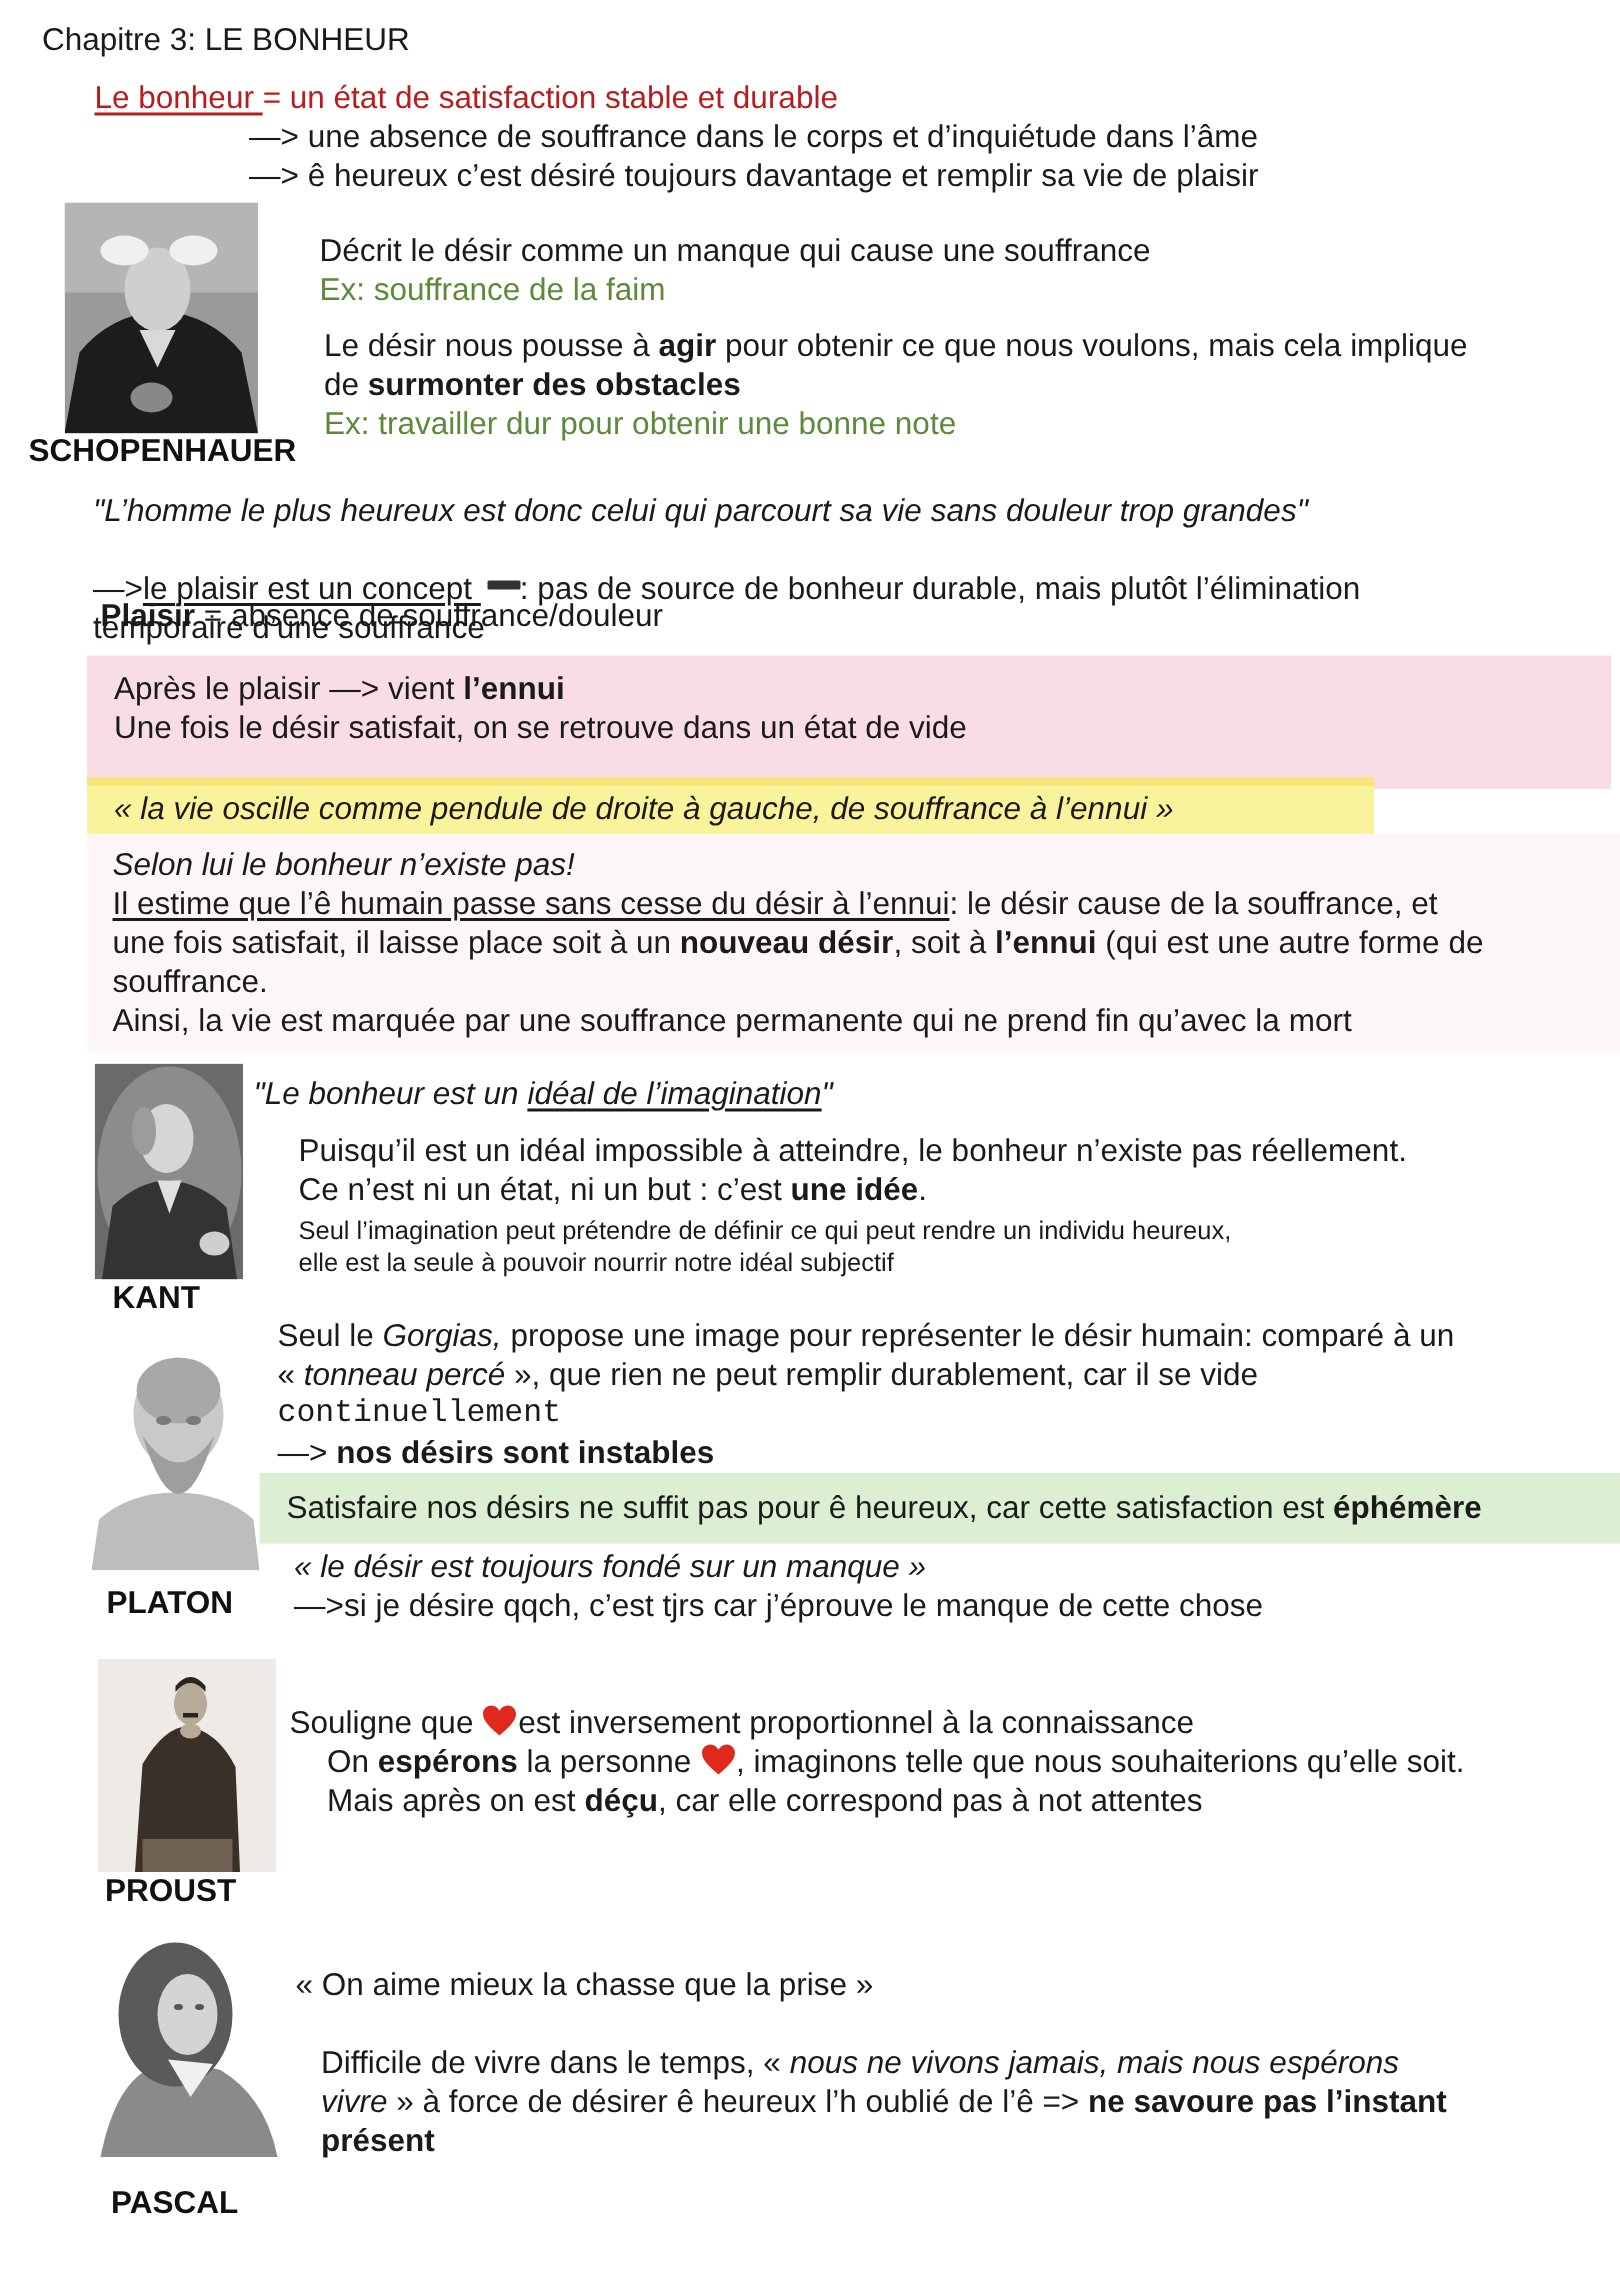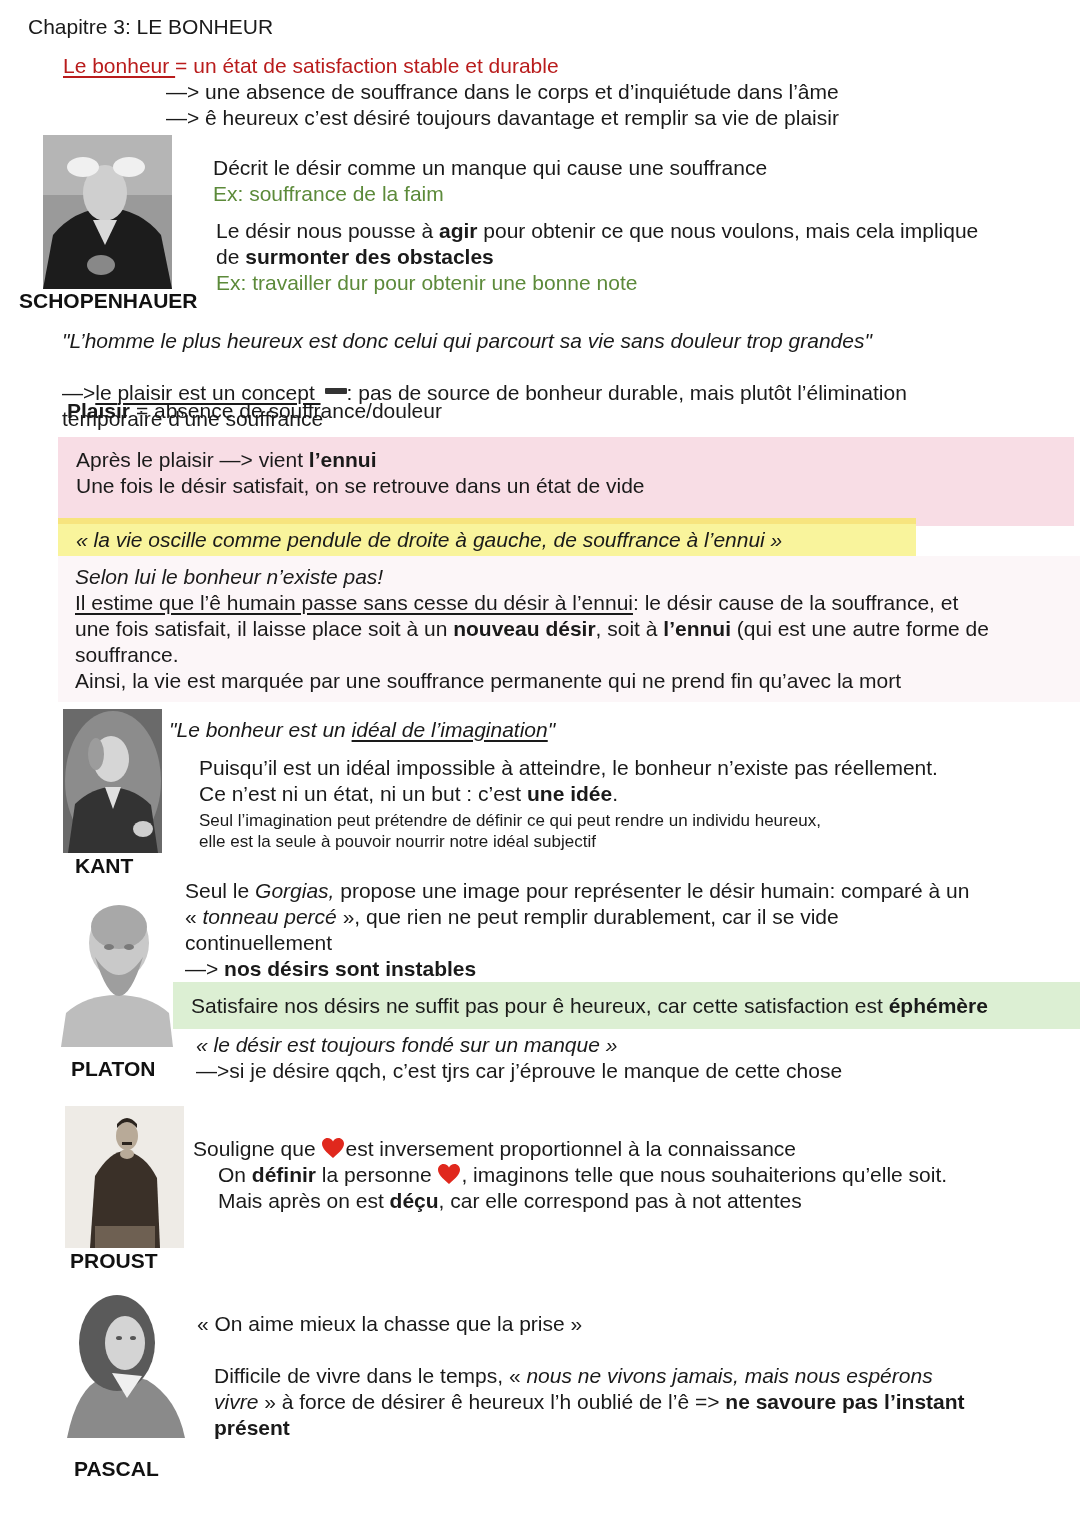--- a/index.html
+++ b/index.html
@@ -126,21 +126,21 @@
     <ellipse cx="68" cy="52" rx="5" ry="3" fill="#7a7a7a"></ellipse>
   </svg>
 </div>
 <div class="abs name" style="left:71px;top:1056px;">PLATON</div>
 <div class="abs" style="left:185px;top:878px;">
   <span>Seul le </span><span class="i">Gorgias,</span><span> propose une image pour représenter le désir humain: comparé à un</span>
 </div>
 <div class="abs" style="left:185px;top:904px;">
   <span>« </span><span class="i">tonneau percé</span><span> », que rien ne peut remplir durablement, car il se vide</span>
 </div>
-<div class="abs" style="left:185px;top:930px;">continuellement</div>
+<div class="abs" style="left:185px;top:930px;font-family:Liberation Mono, monospace;">continuellement</div>
 <div class="abs" style="left:185px;top:956px;">
   <span>—&gt; </span><span class="b">nos désirs sont instables</span>
 </div>
 <div class="hl-green" style="left:173px;top:982px;width:907px;height:47px;"></div>
 <div class="abs" style="left:191px;top:993px;">
   <span>Satisfaire nos désirs ne suffit pas pour ê heureux, car cette satisfaction est </span><span class="b">éphémère</span>
 </div>
 <div class="abs i" style="left:196px;top:1032px;">« le désir est toujours fondé sur un manque »</div>
 <div class="abs" style="left:196px;top:1058px;">—&gt;si je désire qqch, c’est tjrs car j’éprouve le manque de cette chose</div>
 
@@ -155,21 +155,21 @@
     <rect x="30" y="120" width="60" height="22" fill="#6e6052"></rect>
   </svg>
 </div>
 <div class="abs name" style="left:70px;top:1248px;">PROUST</div>
 <div class="abs" style="left:193px;top:1136px;">
   <span>Souligne que </span><span class="heart"><svg viewBox="0 0 24 22">
         <path d="M12 21 C5 15 1 11 1 6.5 C1 3.5 3.5 1 6.5 1 C9 1 11 2.5 12 4.5 C13 2.5 15 1 17.5 1 C20.5 1 23 3.5 23 6.5 C23 11 19 15 12 21 Z" fill="#e0281d"></path>
       </svg></span><span>est inversement proportionnel à la connaissance</span>
 </div>
 <div class="abs" style="left:218px;top:1162px;">
-  <span>On </span><span class="b">définir</span><span> la personne </span><span class="heart"><svg viewBox="0 0 24 22">
+  <span>On </span><span class="b">espérons</span><span> la personne </span><span class="heart"><svg viewBox="0 0 24 22">
         <path d="M12 21 C5 15 1 11 1 6.5 C1 3.5 3.5 1 6.5 1 C9 1 11 2.5 12 4.5 C13 2.5 15 1 17.5 1 C20.5 1 23 3.5 23 6.5 C23 11 19 15 12 21 Z" fill="#e0281d"></path>
       </svg></span><span>, imaginons telle que nous souhaiterions qu’elle soit.</span>
 </div>
 <div class="abs" style="left:218px;top:1188px;">
   <span>Mais après on est </span><span class="b">déçu</span><span>, car elle correspond pas à not attentes</span>
 </div>
 
 <div class="portrait" style="left:57px;top:1288px;width:132px;height:160px;">
   <svg viewBox="0 0 132 160" preserveAspectRatio="none">
     <rect width="132" height="160" fill="#ffffff"></rect>

